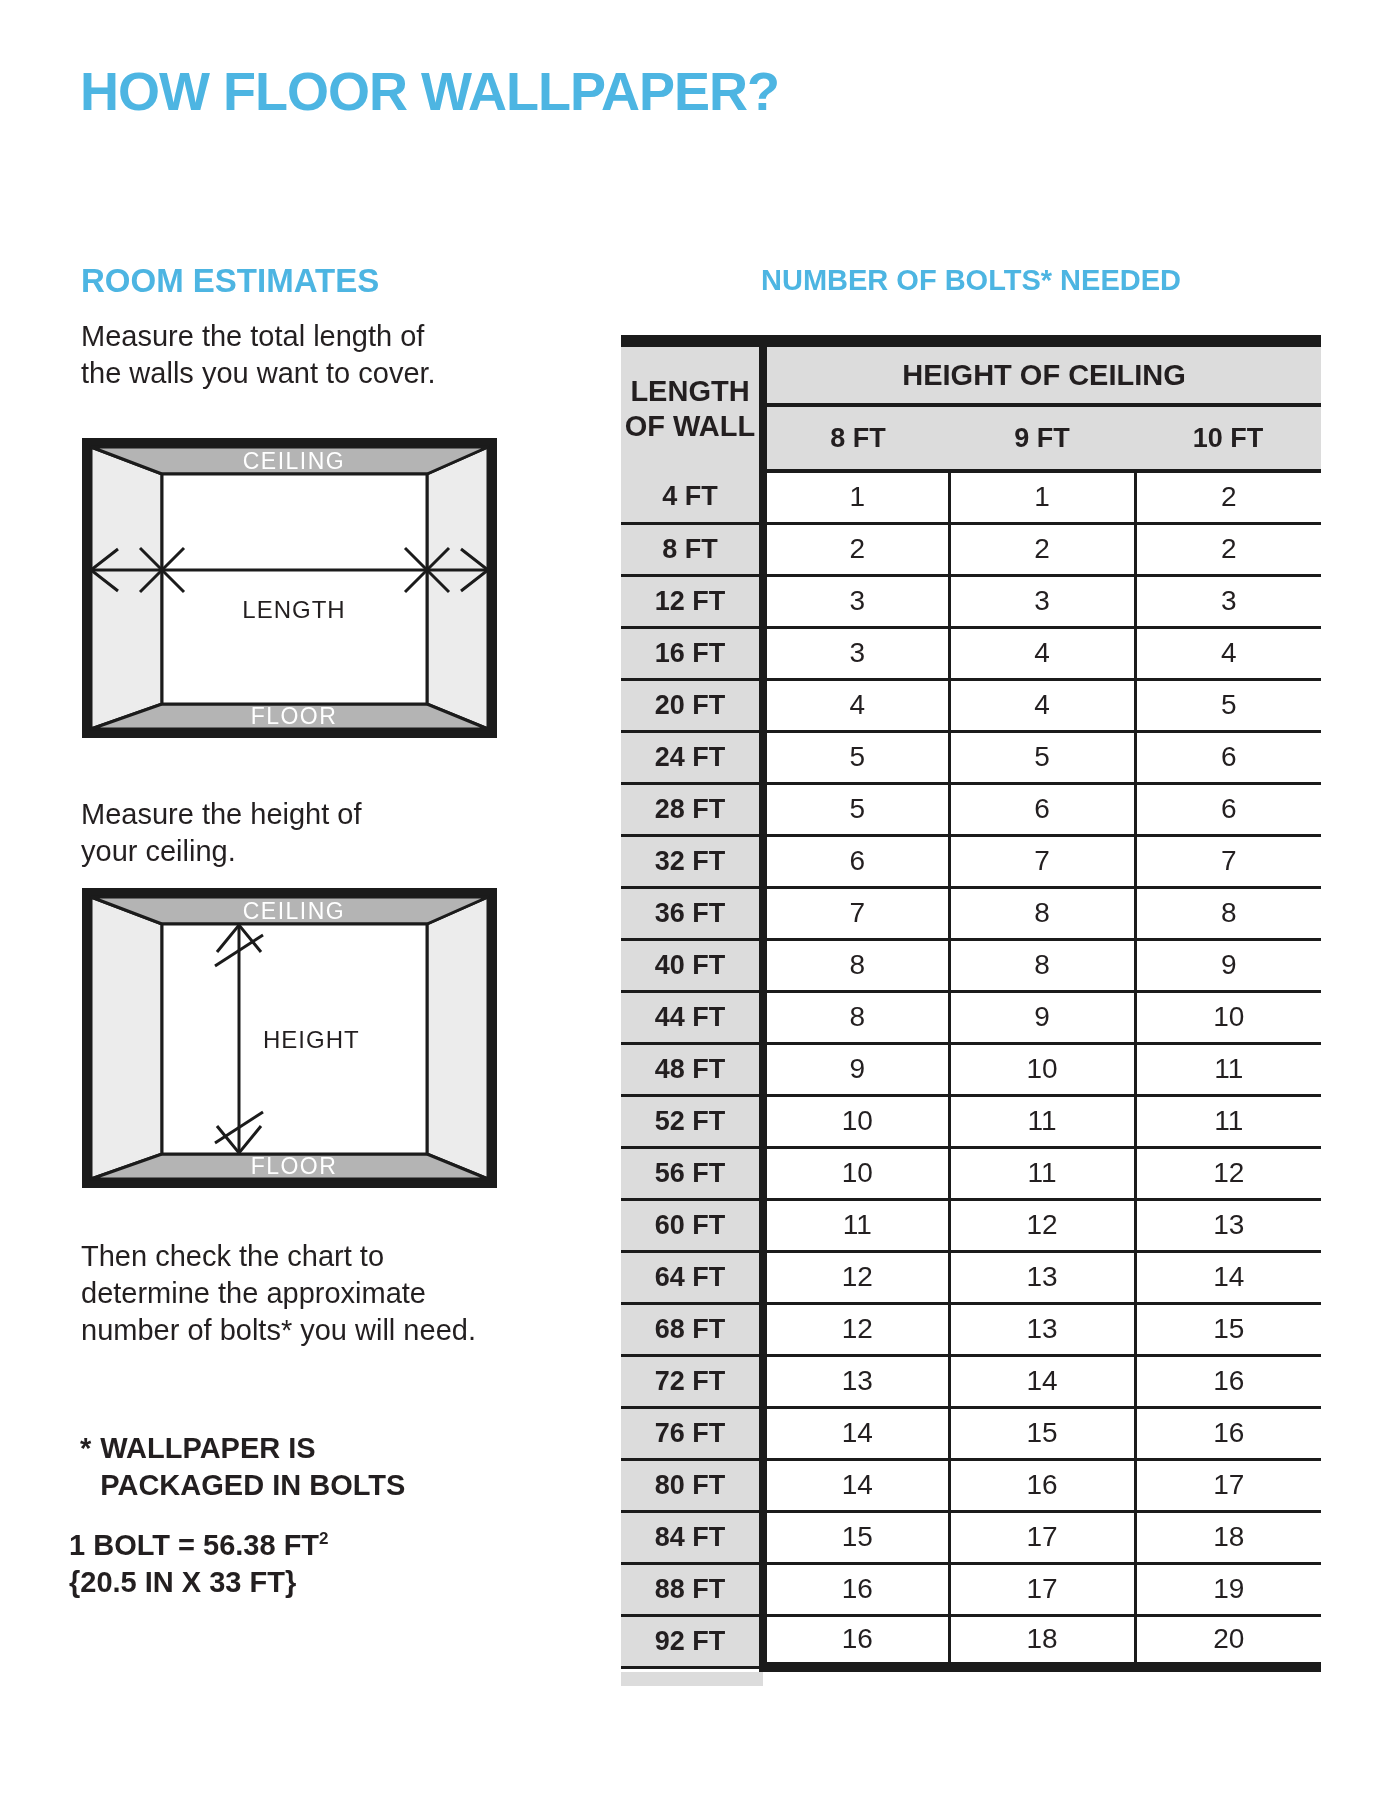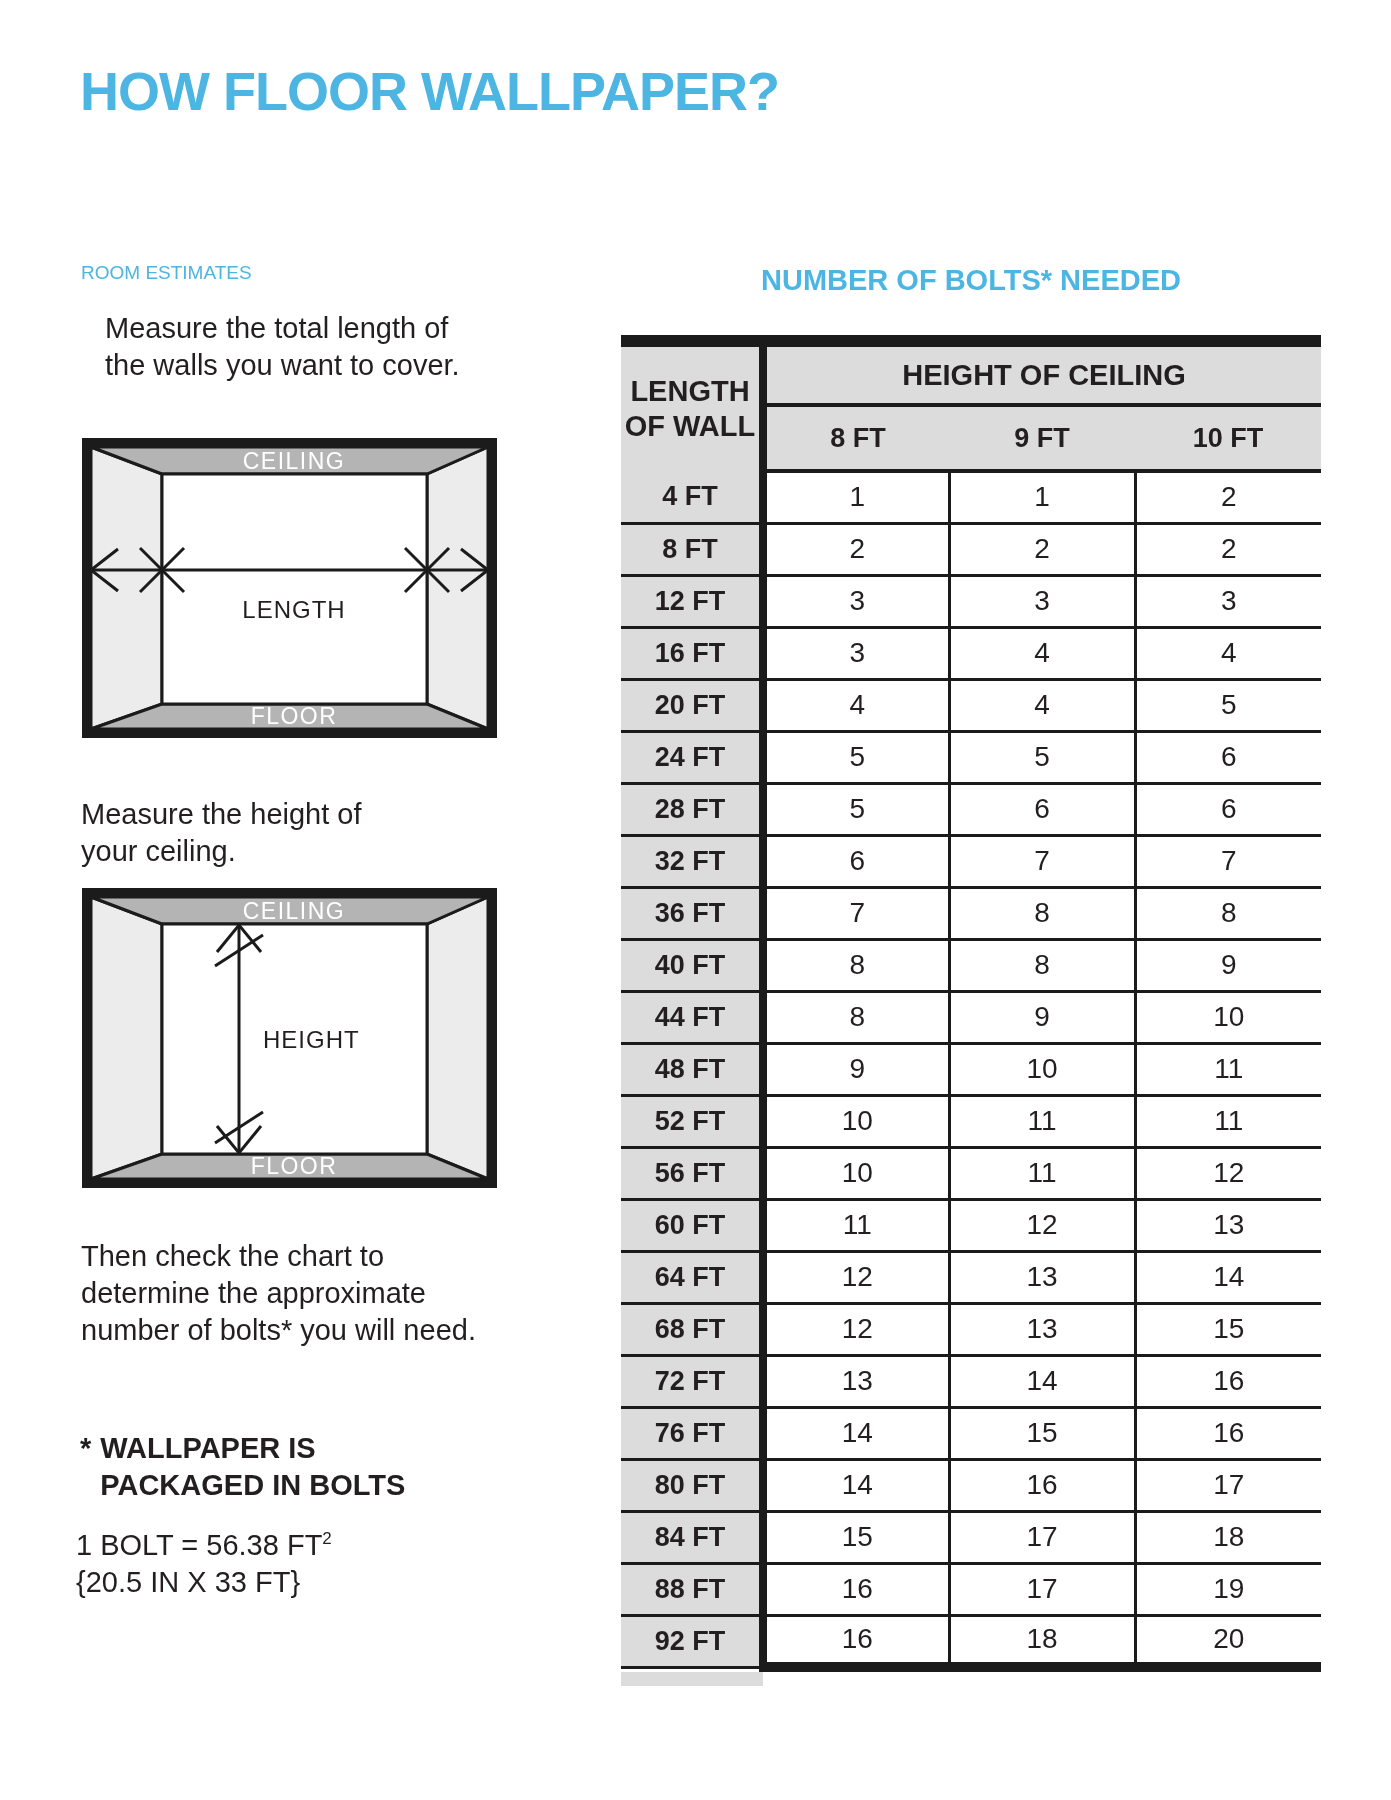--- a/index.html
+++ b/index.html
@@ -14,38 +14,38 @@
   html,body{background:#ffffff;}
   body{
     width:1391px;height:1800px;position:relative;overflow:hidden;
     font-family:"Liberation Sans","DejaVu Sans",sans-serif;color:var(--text);
   }
   .page-title{
     position:absolute;left:80px;top:60px;
     font-size:54px;font-weight:bold;color:var(--blue);letter-spacing:-1px;white-space:nowrap;
   }
   .section-heading{
-    font-size:19px;font-weight:normal;color:var(--blue);white-space:nowrap;
+    font-size:33px;font-weight:bold;color:var(--blue);white-space:nowrap;
   }
   .left-heading{position:absolute;left:81px;top:262px;}
   .para{position:absolute;left:81px;font-size:29px;line-height:37px;color:var(--text);white-space:nowrap;}
-  .para-1{top:310px;margin-left:24px;}
+  .para-1{top:318px;}
   .para-2{top:796px;}
   .para-3{top:1238px;}
   .diagram{position:absolute;left:82px;width:415px;height:252px;}
   .diagram-1{top:438px;}
   .diagram-2{top:888px;}
   .footnote{
     position:absolute;left:80px;top:1430px;display:flex;
     font-size:29px;font-weight:bold;line-height:37px;color:var(--text);
   }
   .footnote .star{margin-right:9px;}
   .bolt-info{
-    position:absolute;left:76px;top:1527px;
-    font-size:29px;font-weight:normal;line-height:37px;color:var(--text);white-space:nowrap;
+    position:absolute;left:69px;top:1527px;
+    font-size:29px;font-weight:bold;line-height:37px;color:var(--text);white-space:nowrap;
   }
   .bolt-info sup{font-size:17px;vertical-align:super;line-height:0;}
   
   .bolts-section{position:absolute;left:585px;top:262px;width:700px;margin-left:36px;}
   .bolts-heading{
     font-size:29px;font-weight:bold;color:var(--blue);
     text-align:center;line-height:36px;margin-bottom:37px;white-space:nowrap;
   }
   table.bolts{
     border-collapse:collapse;table-layout:fixed;width:700px;

